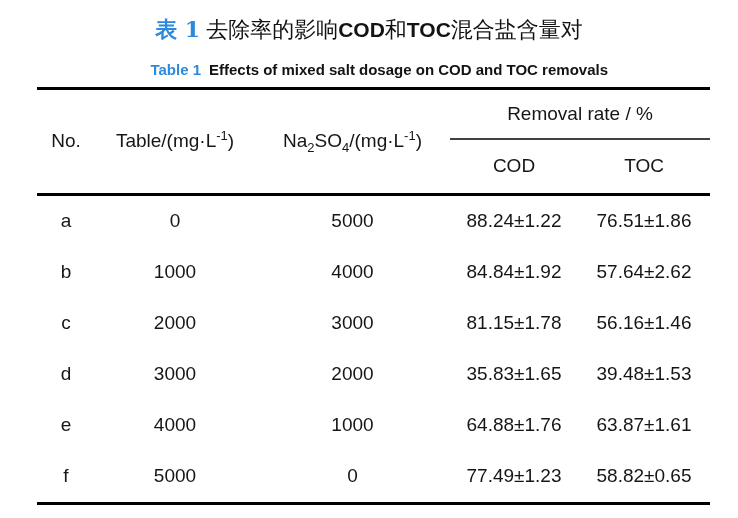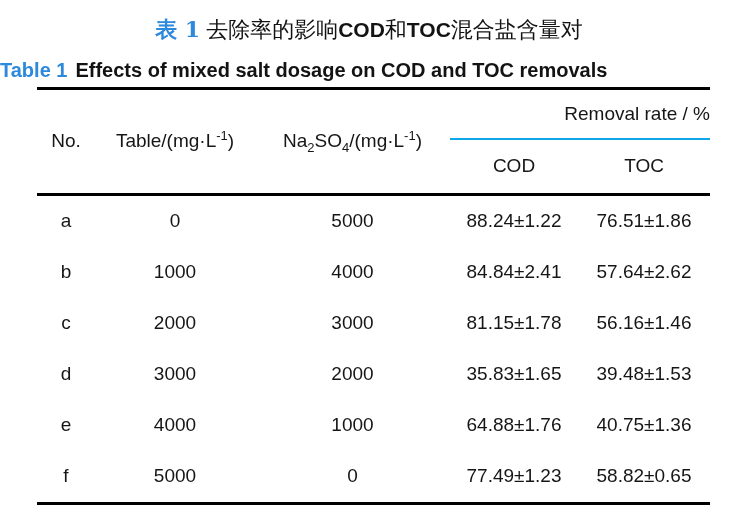--- a/index.html
+++ b/index.html
@@ -25,22 +25,22 @@
     font-weight: bold;
     margin-right: 6px;
   }
   .title-cn .latin-bold {
     font-family: "Liberation Sans", sans-serif;
     font-weight: bold;
     font-size: 21px;
   }
   .title-en {
     position: absolute; top: 54px; left: 0; width: 608px;
-    text-align: left;
-    font-size: 20px; line-height: 32px;
+    text-align: right;
+    font-size: 15px; line-height: 32px;
     font-weight: bold;
     white-space: nowrap;
     color: #131313;
   }
   .title-en .cap-label {
     color: var(--accent);
     margin-right: 8px;
   }
   
   .paper-table {
@@ -60,21 +60,21 @@
   .paper-table col.c-toc    { width: 132px; }
   .paper-table th, .paper-table td {
     font-weight: normal;
     text-align: center;
     vertical-align: middle;
     padding: 0;
     white-space: nowrap;
   }
   .paper-table thead { border-bottom: 3px solid #000; }
   .paper-table .row-span-head { height: 50px; }
-  .paper-table .th-removal { border-bottom: 2px solid #0ea5e9; text-align: right; }
+  .paper-table .th-removal { border-bottom: 2px solid #404040; }
   .paper-table .row-sub-head th { height: 53px; }
   .paper-table tbody td { height: 51px; }
   .paper-table sup {
     font-size: 13px;
     vertical-align: baseline;
     position: relative; top: -7px;
   }
   .paper-table sub {
     font-size: 13px;
     vertical-align: baseline;
@@ -114,21 +114,21 @@
       <td>a</td>
       <td>0</td>
       <td>5000</td>
       <td>88.24±1.22</td>
       <td>76.51±1.86</td>
     </tr>
     <tr>
       <td>b</td>
       <td>1000</td>
       <td>4000</td>
-      <td>84.84±2.41</td>
+      <td>84.84±1.92</td>
       <td>57.64±2.62</td>
     </tr>
     <tr>
       <td>c</td>
       <td>2000</td>
       <td>3000</td>
       <td>81.15±1.78</td>
       <td>56.16±1.46</td>
     </tr>
     <tr>
@@ -136,21 +136,21 @@
       <td>3000</td>
       <td>2000</td>
       <td>35.83±1.65</td>
       <td>39.48±1.53</td>
     </tr>
     <tr>
       <td>e</td>
       <td>4000</td>
       <td>1000</td>
       <td>64.88±1.76</td>
-      <td>40.75±1.36</td>
+      <td>63.87±1.61</td>
     </tr>
     <tr>
       <td>f</td>
       <td>5000</td>
       <td>0</td>
       <td>77.49±1.23</td>
       <td>58.82±0.65</td>
     </tr>
   </tbody>
 </table>

